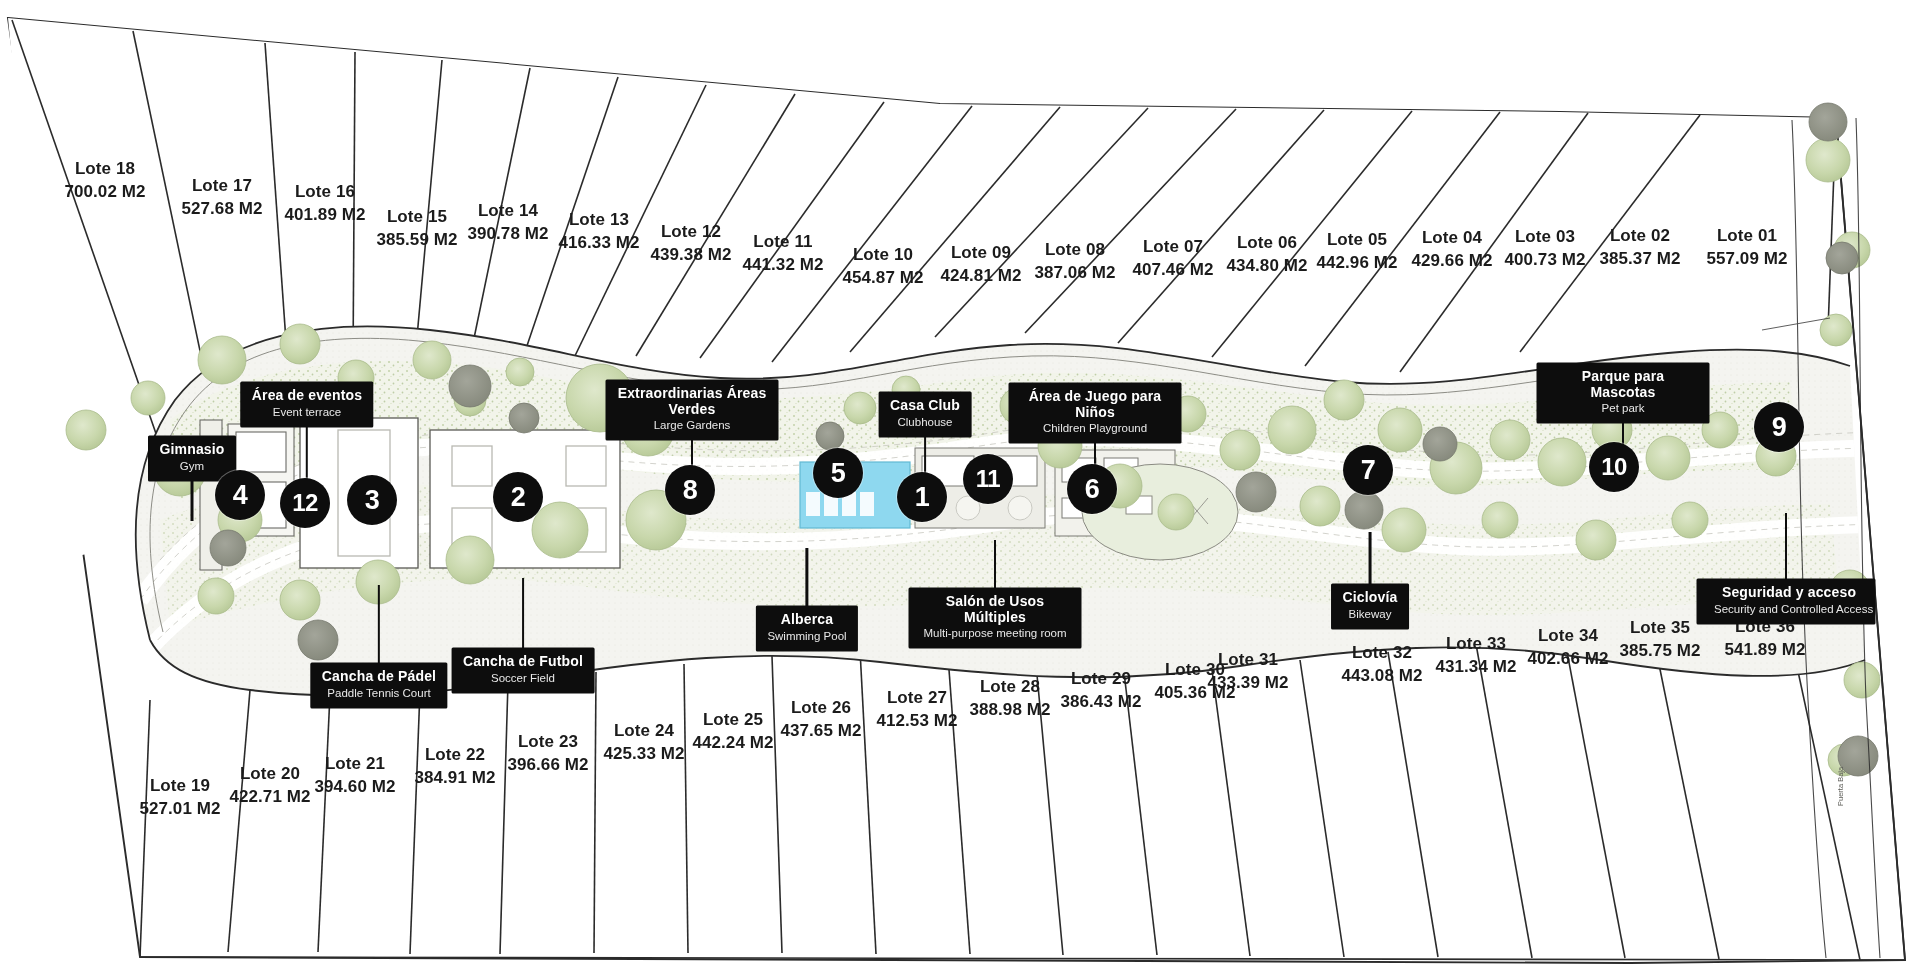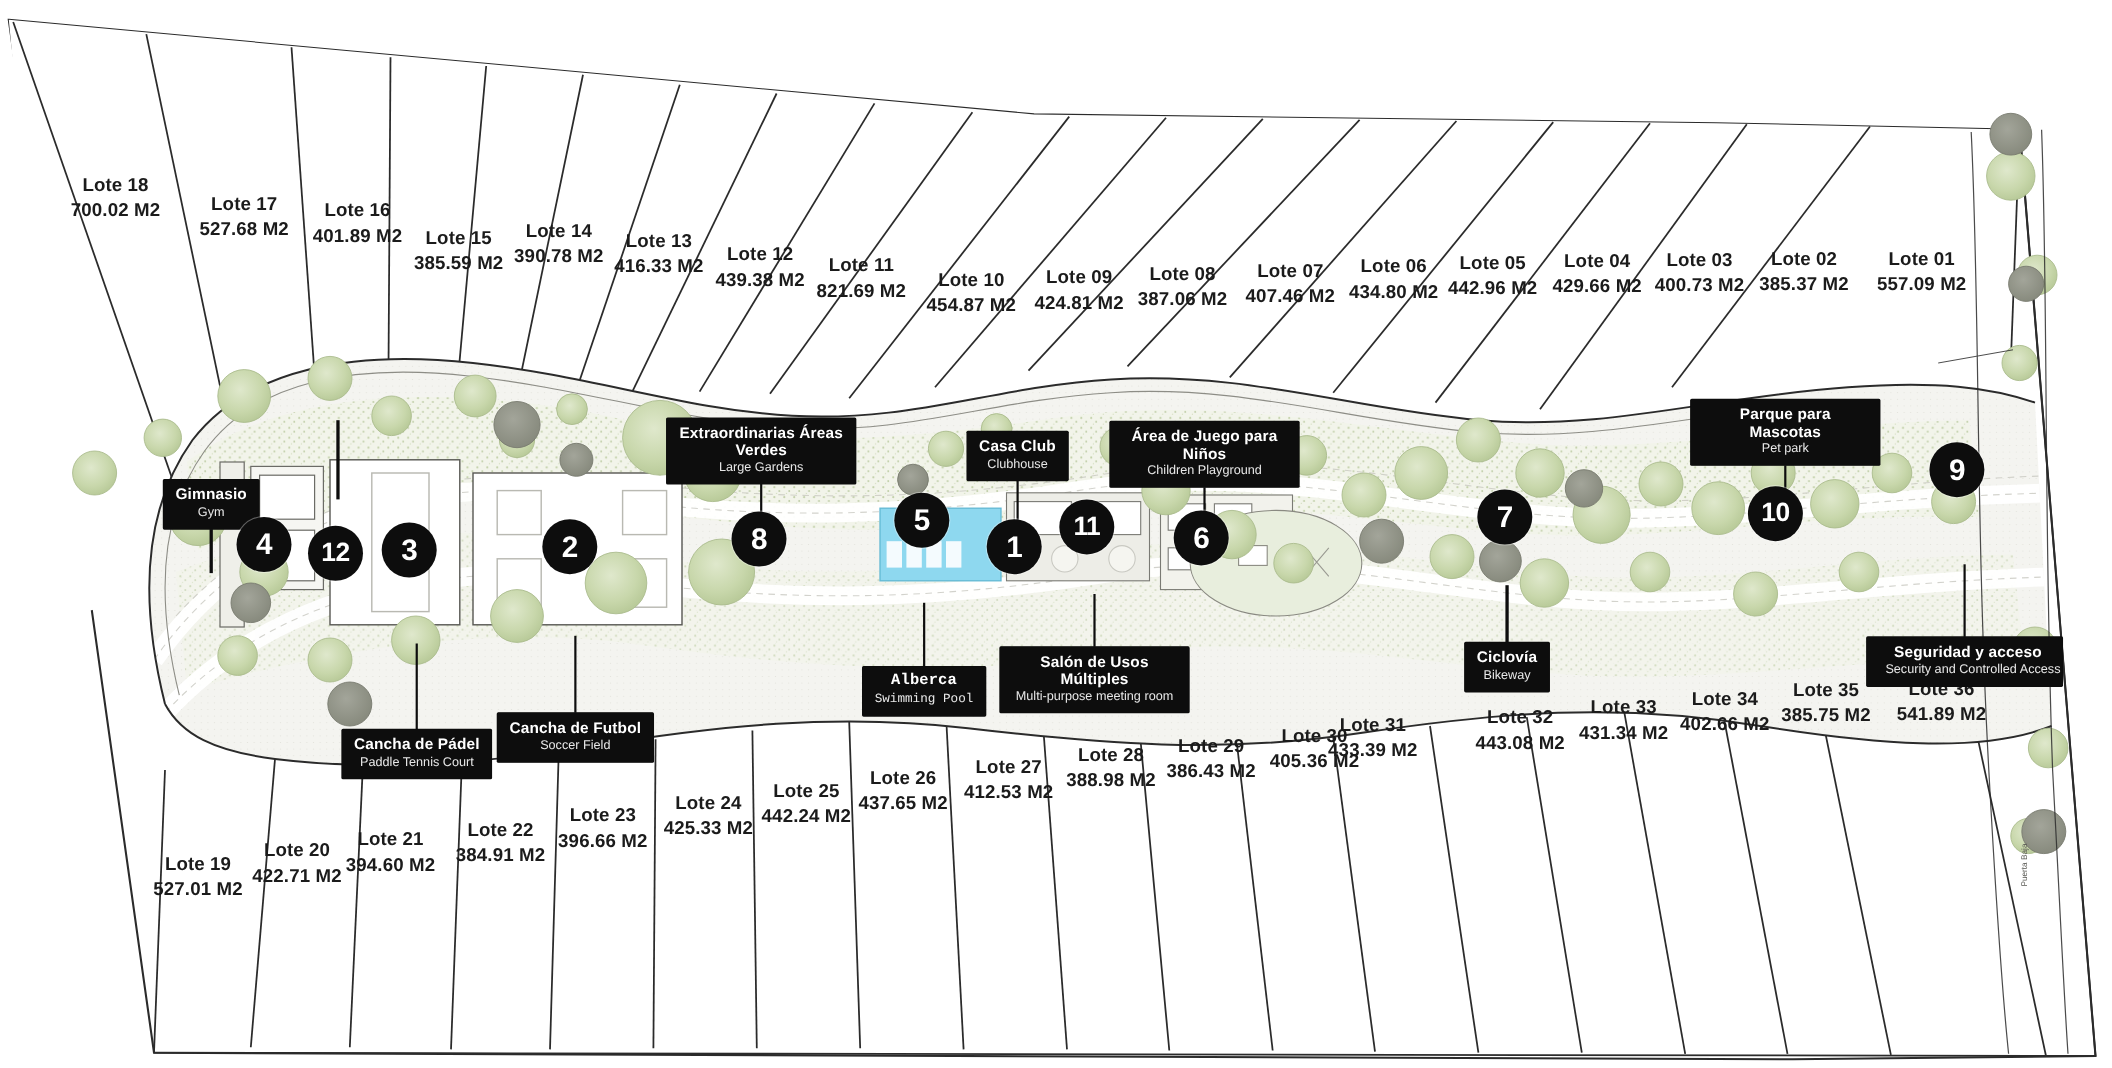--- a/index.html
+++ b/index.html
@@ -358,21 +358,21 @@
       <div class="lot-label" style="left: 599px; top: 231px;">
         <span class="ln">Lote 13</span>
         <span class="la">416.33 M2</span>
       </div>
       <div class="lot-label" style="left: 691px; top: 243px;">
         <span class="ln">Lote 12</span>
         <span class="la">439.38 M2</span>
       </div>
       <div class="lot-label" style="left: 783px; top: 253px;">
         <span class="ln">Lote 11</span>
-        <span class="la">821.69 M2</span>
+        <span class="la">441.32 M2</span>
       </div>
       <div class="lot-label" style="left: 883px; top: 266px;">
         <span class="ln">Lote 10</span>
         <span class="la">454.87 M2</span>
       </div>
       <div class="lot-label" style="left: 981px; top: 264px;">
         <span class="ln">Lote 09</span>
         <span class="la">424.81 M2</span>
       </div>
       <div class="lot-label" style="left: 1075px; top: 261px;">
@@ -510,21 +510,21 @@
       </div>
       <div class="pin" style="left: 372px; top: 500px;">3</div>
       <div class="callout" style="left: 192px; top: 436px;">
         <div class="chip">
           <span class="es">Gimnasio</span>
           <span class="en">Gym</span>
         </div>
         <div class="leader" style="height: 40px;"></div>
       </div>
       <div class="pin" style="left: 240px; top: 495px;">4</div>
-      <div class="callout below" style="left: 840px; top: 548px; font-family: Liberation Mono, monospace;">
+      <div class="callout below" style="left: 807px; top: 548px;">
         <div class="chip">
           <span class="es">Alberca</span>
           <span class="en">Swimming Pool</span>
         </div>
         <div class="leader" style="height: 58px;"></div>
       </div>
       <div class="pin" style="left: 838px; top: 473px;">5</div>
       <div class="callout" style="left: 1095px; top: 383px;">
         <div class="chip" style="max-width: 150px;">
           <span class="es two">Área de Juego para Niños</span>
@@ -567,18 +567,22 @@
       <div class="pin small" style="left: 1614px; top: 467px;">10</div>
       <div class="callout below" style="left: 995px; top: 540px;">
         <div class="chip" style="max-width: 150px;">
           <span class="es two">Salón de Usos Múltiples</span>
           <span class="en">Multi-purpose meeting room</span>
         </div>
         <div class="leader" style="height: 48px;"></div>
       </div>
       <div class="pin small" style="left: 988px; top: 479px;">11</div>
       <div class="callout" style="left: 307px; top: 382px;">
+        <div class="chip">
+          <span class="es">Área de eventos</span>
+          <span class="en">Event terrace</span>
+        </div>
         <div class="leader" style="height: 72px;"></div>
       </div>
       <div class="pin small" style="left: 305px; top: 503px;">12</div>
     </div>
 
 </div>
 
 </body></html>

